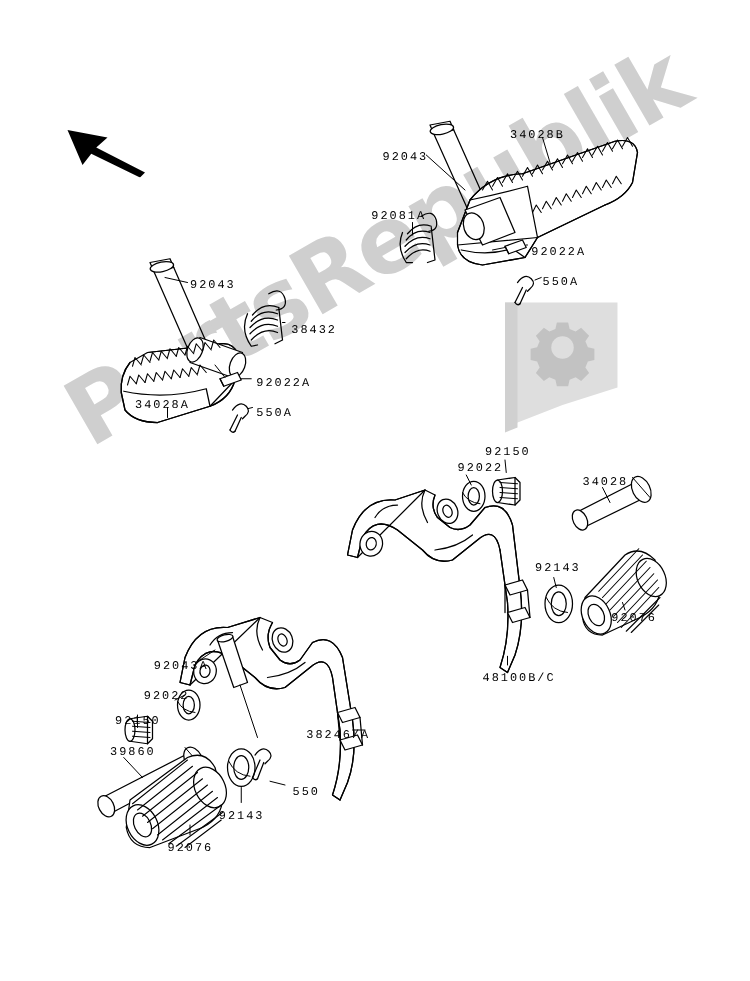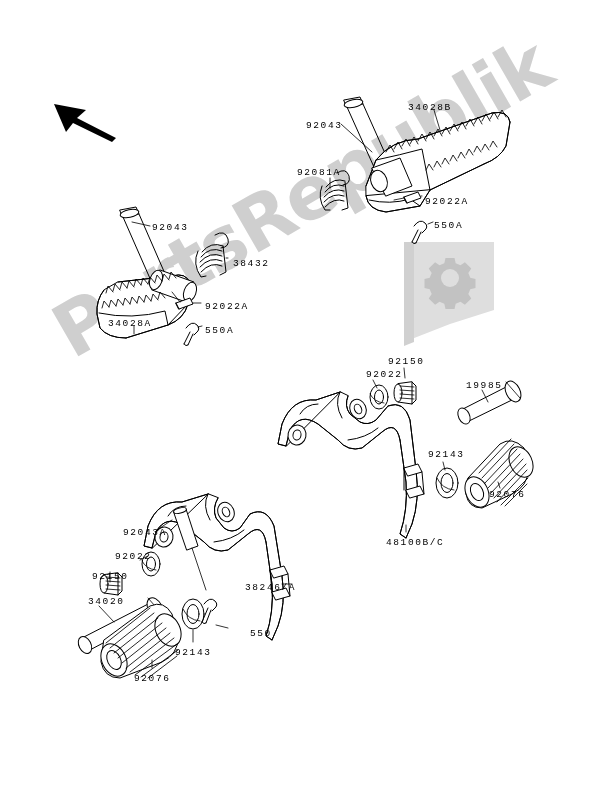--- a/index.html
+++ b/index.html
@@ -428,27 +428,27 @@
   <div class="lbl" style="left:434px;top:221px">550A</div>
 
   <div class="lbl" style="left:152px;top:223px">92043</div>
   <div class="lbl" style="left:233px;top:259px">38432</div>
   <div class="lbl" style="left:205px;top:302px">92022A</div>
   <div class="lbl" style="left:205px;top:326px">550A</div>
   <div class="lbl" style="left:108px;top:319px">34028A</div>
 
   <div class="lbl" style="left:388px;top:357px">92150</div>
   <div class="lbl" style="left:366px;top:370px">92022</div>
-  <div class="lbl" style="left:466px;top:381px">19985</div>
+  <div class="lbl" style="left:466px;top:381px">34028</div>
   <div class="lbl" style="left:428px;top:450px">92143</div>
   <div class="lbl" style="left:489px;top:490px">92076</div>
   <div class="lbl" style="left:386px;top:538px">48100B/C</div>
 
   <div class="lbl" style="left:123px;top:528px">92043A</div>
   <div class="lbl" style="left:115px;top:552px">92022</div>
   <div class="lbl" style="left:92px;top:572px">92150</div>
-  <div class="lbl" style="left:88px;top:597px">34020</div>
+  <div class="lbl" style="left:88px;top:597px">39860</div>
   <div class="lbl" style="left:245px;top:583px">38246/A</div>
-  <div class="lbl" style="left:250px;top:629px">550</div>
+  <div class="lbl" style="left:234px;top:629px">550</div>
   <div class="lbl" style="left:175px;top:648px">92143</div>
   <div class="lbl" style="left:134px;top:674px">92076</div>
 
 </div>
 
 </body></html>

